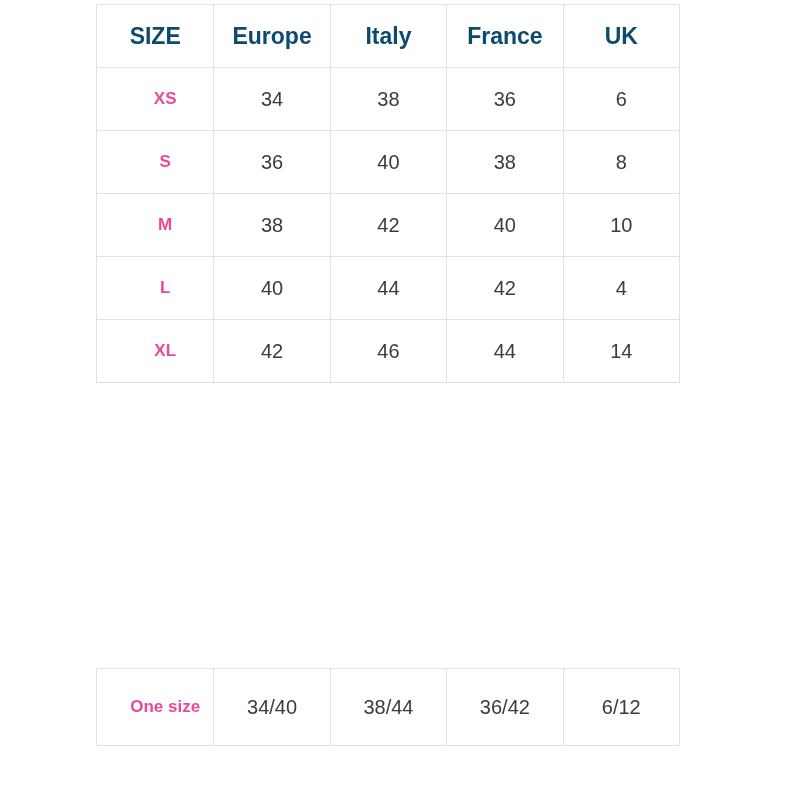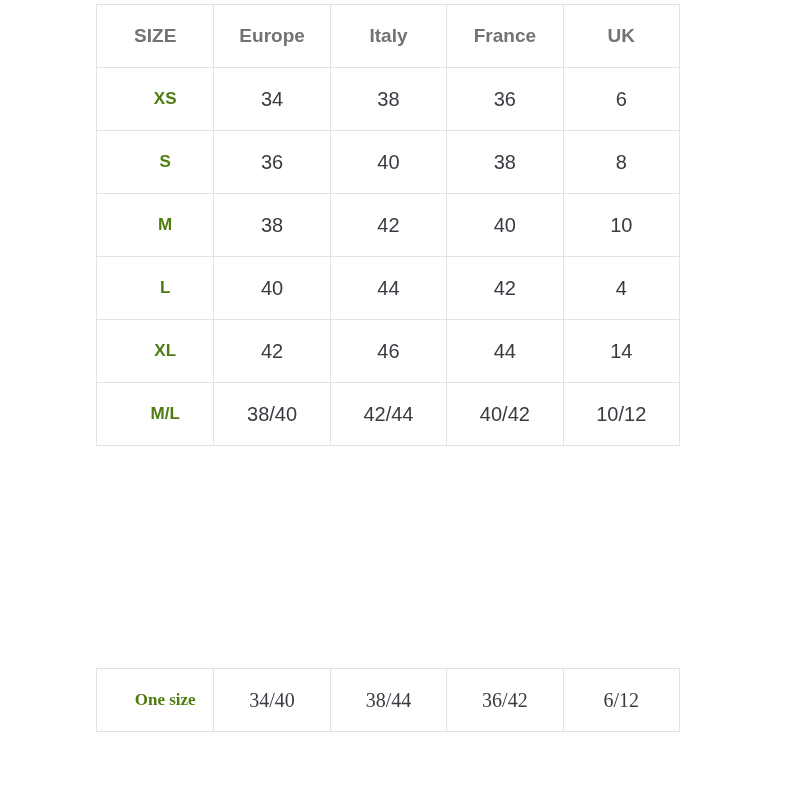--- a/index.html
+++ b/index.html
@@ -40,31 +40,31 @@
     vertical-align: middle;
     font-weight: normal;
     font-size: 17px;
     color: #33333b;
     padding: 0;
   }
   col.c-size { width: 117px; }
   col.c-rest { width: 116px; }
 
   #main-table tr { height: 63px; }
-  #second-table tr { height: 63px; font-family: Liberation Serif, serif; }
+  #second-table tr { height: 77px; }
 
   .hdr td {
     font-weight: bold;
-    font-size: 19px;
-    color: #737373;
+    font-size: 23px;
+    color: #0c4a6e;
   }
   .rowlabel {
     font-weight: bold;
     font-size: 17px;
-    color: #4d7c0f;
+    color: #ec4899;
     padding-left: 20px;
   }
   .cell {
     font-size: 20px;
     color: #3a3a42;
   }
 </style>
 </head>
 <body>
 
@@ -122,27 +122,20 @@
 
         <tr>
           <td class="rowlabel">XL</td>
           <td class="cell">42</td>
           <td class="cell">46</td>
           <td class="cell">44</td>
           <td class="cell">14</td>
         </tr>
 
 
-        <tr>
-          <td class="rowlabel">M/L</td>
-          <td class="cell">38/40</td>
-          <td class="cell">42/44</td>
-          <td class="cell">40/42</td>
-          <td class="cell">10/12</td>
-        </tr>
 
 
       </tbody>
     </table>
   </div>
 
   <div class="table-wrap" id="second-table-wrap">
     <table id="second-table">
       <colgroup>
         <col class="c-size">

